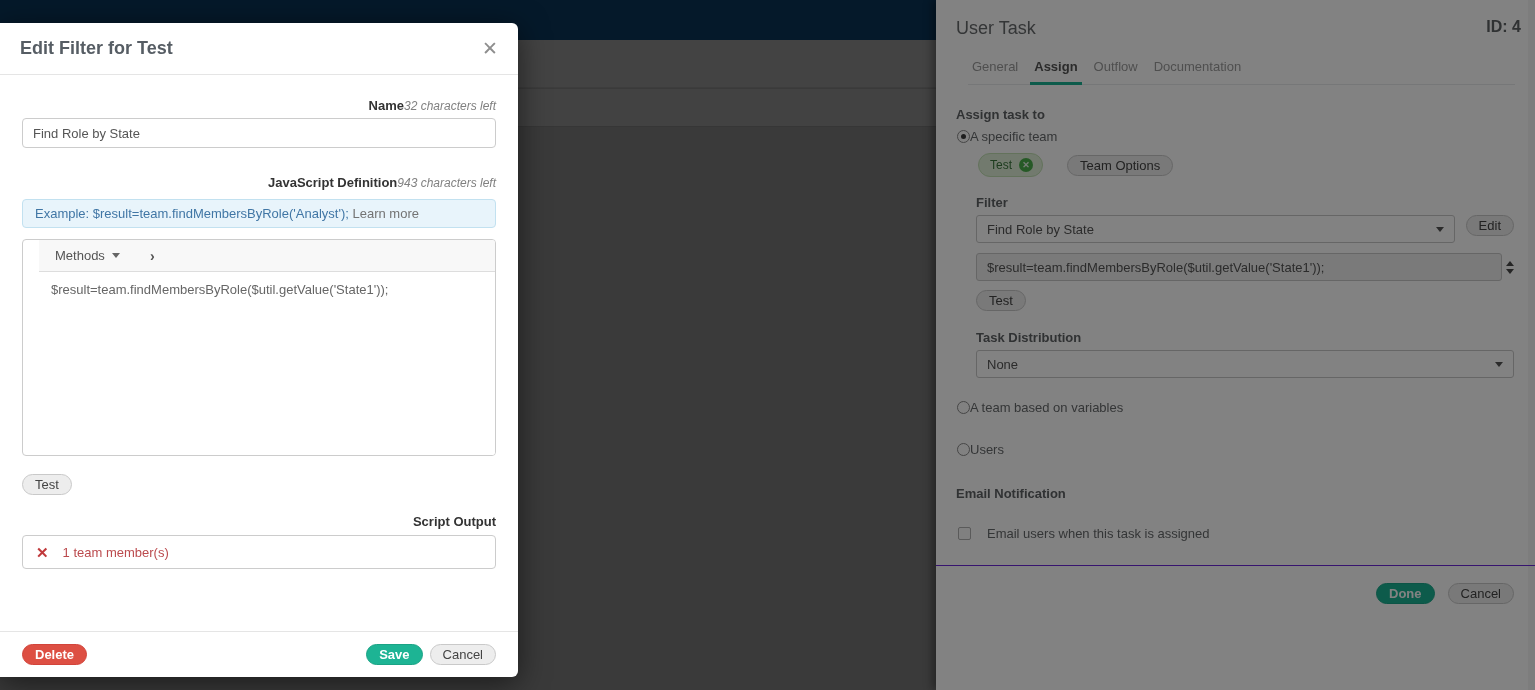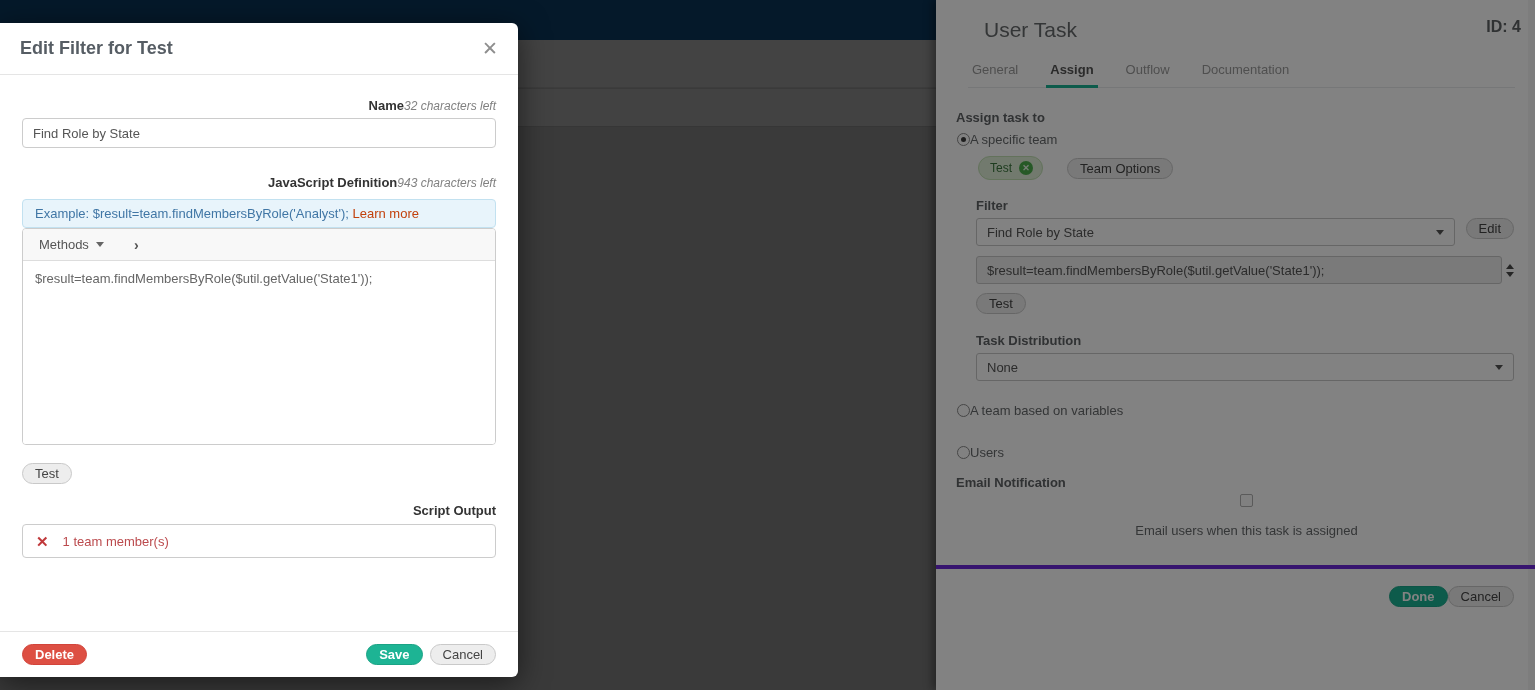--- a/index.html
+++ b/index.html
@@ -19,24 +19,24 @@
   
   .panel {
     position:absolute; left:936px; top:0; width:599px; height:690px;
     background:#ffffff; box-shadow:-4px 0 8px rgba(0,0,0,0.35);
     color:#676a6c; font-size:13px;
   }
   .panel-dim { position:absolute; left:0; top:0; right:0; bottom:0; background:rgba(0,0,0,0.49); z-index:6; }
   .panel-scrollbar { position:absolute; right:0; top:0; width:7px; height:690px; background:#f6f6f6; }
 
   .panel-header { display:flex; justify-content:space-between; align-items:flex-start; padding:18px 14px 0 20px; }
-  .panel-title { font-size:21px; color:#676a6c;margin-left:28px; }
+  .panel-title { font-size:18px; color:#676a6c; }
   .panel-id    { font-size:16px; font-weight:bold; color:#5f6265; }
 
-  .tabs { display:flex; gap:24px; margin:20px 0 0 32px; border-bottom:1px solid #e7eaec; width:calc(100% - 52px); }
+  .tabs { display:flex; gap:8px; margin:20px 0 0 32px; border-bottom:1px solid #e7eaec; width:calc(100% - 52px); }
   .tab  { padding:0 4px 8px 4px; color:#9b9b9b; font-size:13px; cursor:pointer; }
   .tab.active { color:#555; font-weight:bold; border-bottom:3px solid #1ab394; margin-bottom:-1px; }
 
   .p-label { font-weight:bold; color:#5f6265; }
   .assign-label { margin:22px 0 0 20px; }
 
   .radio-row { display:flex; align-items:center; margin-left:21px; }
   .radio-row.first { margin-top:7px; }
   .radio { width:13px; height:13px; border-radius:50%; border:1px solid #8a8a8a; background:#fdfdfd; position:relative; flex:0 0 13px; }
   .radio.on::after { content:""; position:absolute; left:3px; top:3px; width:5px; height:5px; border-radius:50%; background:#3c3c3c; }
@@ -63,26 +63,26 @@
   .spin.up   { border-bottom:5px solid #4a4a4a; }
   .spin.down { border-top:5px solid #4a4a4a; }
 
   .panel-test-btn { margin-top:9px; }
   .dist-label { margin-top:19px; }
   .dist-select { margin-top:5px; }
 
   .radio-variables { margin-top:22px; }
   .radio-users { margin-top:27px; }
 
-  .email-label { margin:15px 0 0 20px; }
-  .check-row { display:flex; align-items:center; gap:16px; margin:4px 0 0 22px;flex-direction:column; }
+  .email-label { margin:29px 0 0 20px; }
+  .check-row { display:flex; align-items:center; gap:16px; margin:25px 0 0 22px; }
   .checkbox { width:13px; height:13px; border:1px solid #b0b0b0; border-radius:2px; background:#fbfbfb; flex:0 0 13px; }
 
-  .panel-footer { position:absolute; left:0; top:565px; width:599px; border-top:4px solid #6d28d9;
-                  padding:17px 21px 0 15px; display:flex; justify-content:flex-end; }
+  .panel-footer { position:absolute; left:0; top:565px; width:599px; border-top:1px solid #6d28d9;
+                  padding:17px 21px 0 15px; display:flex; justify-content:flex-end; gap:13px; }
   .btn-teal { background:#1ab394; border:1px solid #18a689; color:#fff; font-weight:bold; }
 
   
   .modal {
     position:absolute; left:0; top:23px; width:518px; height:654px;
     background:#fff; border-radius:0 6px 6px 0; box-shadow:0 6px 30px rgba(0,0,0,0.55);
     display:flex; flex-direction:column; z-index:10; font-size:13px; color:#555;
   }
   .modal-header { display:flex; justify-content:space-between; align-items:center; padding:15px 20px; border-bottom:1px solid #e5e5e5; }
   .modal-title { font-size:18px; color:#565d64; font-weight:bold; }
@@ -93,23 +93,23 @@
   .label-row.name-row { margin-top:16px; }
   .label-row.js-row { margin-top:20px; }
   .m-label { font-weight:bold; color:#333; font-size:13px; }
   .counter { font-style:italic; color:#808080; font-size:12px;margin-top:8px; }
 
   .text-input { width:100%; height:30px; border:1px solid #ccc; border-radius:4px; padding:0 10px;
                 font-size:13px; color:#555; margin-top:5px; font-family:"Liberation Sans", sans-serif; outline:none; }
 
   .info-box { margin-top:9px; background:#e8f4fb; border:1px solid #c2e1f0; border-radius:4px;
               padding:6px 12px; color:#4076a5; font-size:13px; }
-  .info-link { color:#c2410c; cursor:pointer; text-decoration:none; }
-
-  .editor { border:1px solid #ccc; border-radius:4px; overflow:hidden; }
+  .info-link { color:#737373; cursor:pointer; text-decoration:none; }
+
+  .editor { margin-top:11px; border:1px solid #ccc; border-radius:4px; overflow:hidden;padding-left:16px; }
   .editor-toolbar { height:32px; background:#f8f8f8; border-bottom:1px solid #ddd;
                     display:flex; align-items:center; padding:0 16px; color:#555; }
   .methods-btn { display:flex; align-items:center; gap:7px; cursor:pointer; }
   .methods-caret { width:0; height:0; border-left:4px solid transparent; border-right:4px solid transparent; border-top:5px solid #666; }
   .editor-chevron { margin-left:30px; color:#555; font-size:14px; font-weight:bold; cursor:pointer; }
   .editor-area { height:183px; background:#fff; padding:10px 12px; color:#666; font-size:13px; }
 
   .modal-test-btn { margin-top:18px; }
   .output-label-row { margin-top:19px; }
   .output-box { margin-top:6px; height:34px; border:1px solid #ccc; border-radius:4px;

